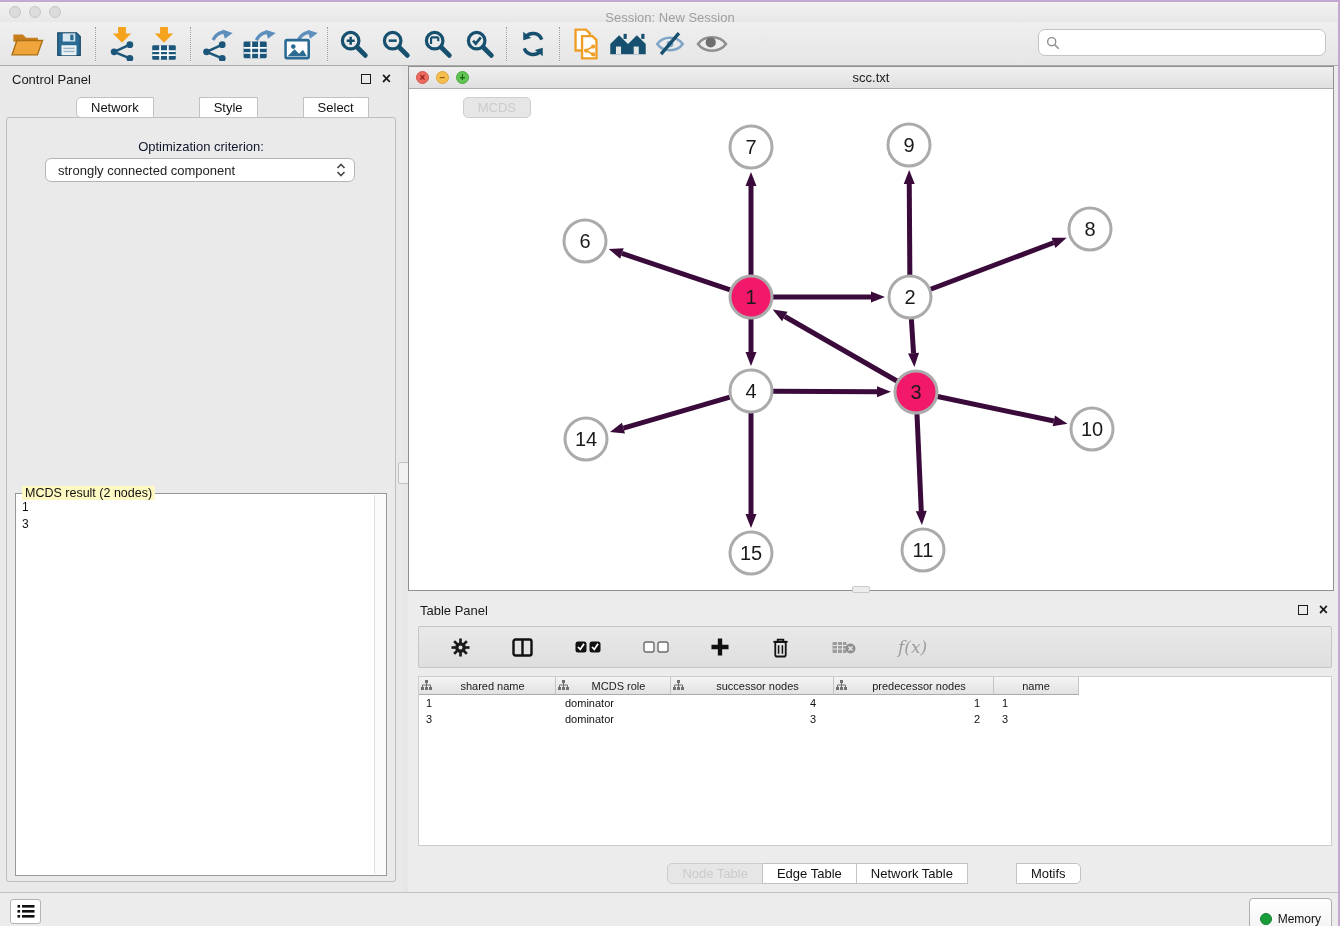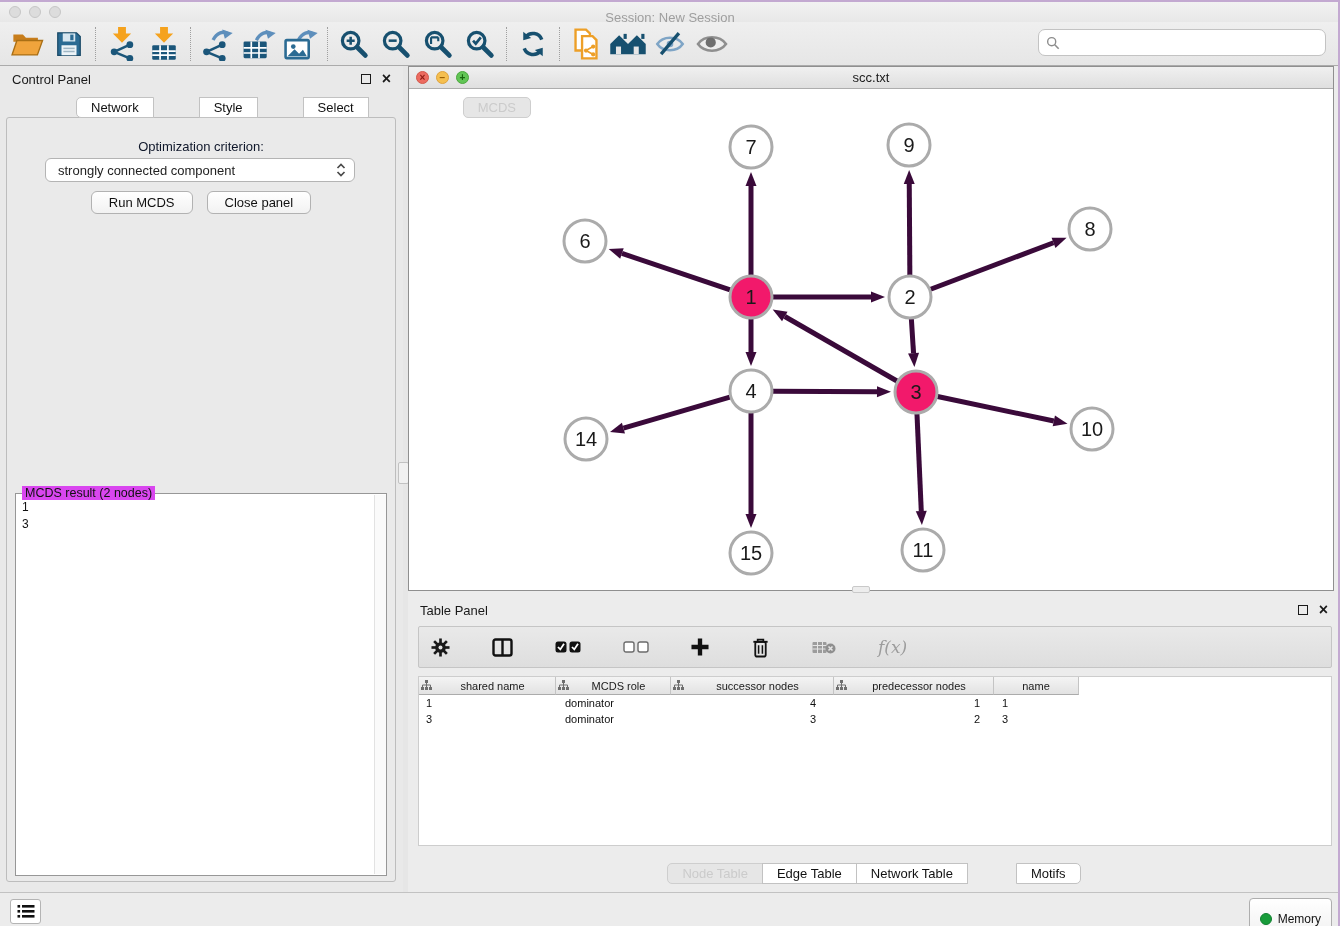--- a/index.html
+++ b/index.html
@@ -50,21 +50,21 @@
   .opt-label { margin-top:21px; text-align:center; font-size:13px; color:#0f172a; }
   .dropdown { position:absolute; left:38px; top:40px; width:310px; height:24px; background:#FFF;
     border:1px solid #B4B4B4; border-radius:6px; display:flex; align-items:center;
     padding:0 8px 0 12px; font-size:13px; }
   .dropdown .dd-text { flex:1; }
   .btn-row { position:absolute; left:0; top:73px; width:100%; display:flex; justify-content:center; gap:14px;}
   .mac-btn { height:23px; background:linear-gradient(#FFFFFF,#F2F2F2); border:1px solid #B2B2B2;
     border-radius:6px; font-size:13px; padding:0 17px; display:flex; align-items:center; color:#111;}
   .result-box { position:absolute; left:8px; top:375px; width:372px; height:383px;
     border:1px solid #979797; background:#FFF; }
-  .result-legend { position:absolute; left:6px; top:-8px; background:#d946ef; padding:0 3px;
+  .result-legend { position:absolute; left:6px; top:-8px; background:#fef9c3; padding:0 3px;
     font-size:12.5px; color:#111; }
   .result-lines { position:absolute; left:0; top:2px; right:13px; bottom:0; padding:3px 6px;
     font-size:12px; line-height:17px; color:#111; white-space:pre-line;}
   .result-scroll { position:absolute; right:0; top:1px; bottom:1px; width:12px; background:#FAFAFA;
     border-left:1px solid #E2E2E2; }
 
   
   .v-split { position:absolute; left:403px; top:66px; width:5px; height:826px; background:#E6E6E6; }
   .v-split .grip { position:absolute; left:-5px; top:396px; width:11px; height:22px; background:#F1F1F1;
     border:1px solid #C2C2C2; border-radius:2px;}
@@ -82,21 +82,21 @@
   .ml-red { background:#EC6B60; border:1px solid #D3584B; color:#8E1A12;}
   .ml-yellow { background:#F5BF4F; border:1px solid #DFA33C; color:#985C00;}
   .ml-green { background:#61C555; border:1px solid #4AA73C; color:#16650D;}
   .net-titlebar .nt-title { width:100%; text-align:center; font-size:13px; color:#1A1A1A;}
   .net-canvas { position:relative; width:100%; height:501px; background:#FFF; }
 
   
   .table-panel { position:absolute; left:408px; top:597px; width:932px; height:295px; background:#ECECEC; }
   .tp-toolbar { position:absolute; left:10px; top:29px; width:914px; height:42px;
     background:linear-gradient(#E9E9E9,#DEDEDE); border:1px solid #C5C5C5; border-radius:2px;
-    display:flex; align-items:center; gap:42px; padding-left:12px;}
+    display:flex; align-items:center; gap:42px; padding-left:32px;}
   .tp-ico { display:flex; align-items:center; justify-content:center; }
   .fx-label { font-family:"DejaVu Serif", serif; font-style:italic; font-size:17px; color:#9C9C9C; }
   .tbl { position:absolute; left:10px; top:79px; width:914px; height:170px; background:#FFF;
     border:1px solid #CDCDCD; font-size:11px;}
   .tbl-head { display:flex; height:18px; }
   .th { background:linear-gradient(#F4F4F4,#E2E2E2); border-right:1px solid #C4C4C4;
     border-bottom:1px solid #ABABAB; display:flex; align-items:center; padding:0 2px; color:#1A1A1A;}
   .th span { flex:1; text-align:center; }
   .th-filler { flex:1; background:#FFF; border-bottom:1px solid #FFF;}
   .tr { display:flex; height:16px; align-items:center; }
@@ -299,24 +299,20 @@
     <div class="tab-seg sel-dim">MCDS</div>
   </div>
   <div class="cp-pane">
     <div class="opt-label">Optimization criterion:</div>
     <div class="dropdown">
       <span class="dd-text">strongly connected component</span>
       <svg width="10" height="16" viewBox="0 0 10 16">
         <path d="M1.5 6 L5 2.5 L8.5 6" fill="none" stroke="#4A4A4A" stroke-width="1.7"></path>
         <path d="M1.5 10 L5 13.5 L8.5 10" fill="none" stroke="#4A4A4A" stroke-width="1.7"></path>
       </svg>
-    </div>
-    <div class="btn-row">
-      <div class="mac-btn">Run MCDS</div>
-      <div class="mac-btn">Close panel</div>
     </div>
     <div class="result-box">
       <span class="result-legend">MCDS result (2 nodes)</span>
       <div class="result-lines">1
 3</div>
       <div class="result-scroll"></div>
     </div>
   </div>
 </div>
 

